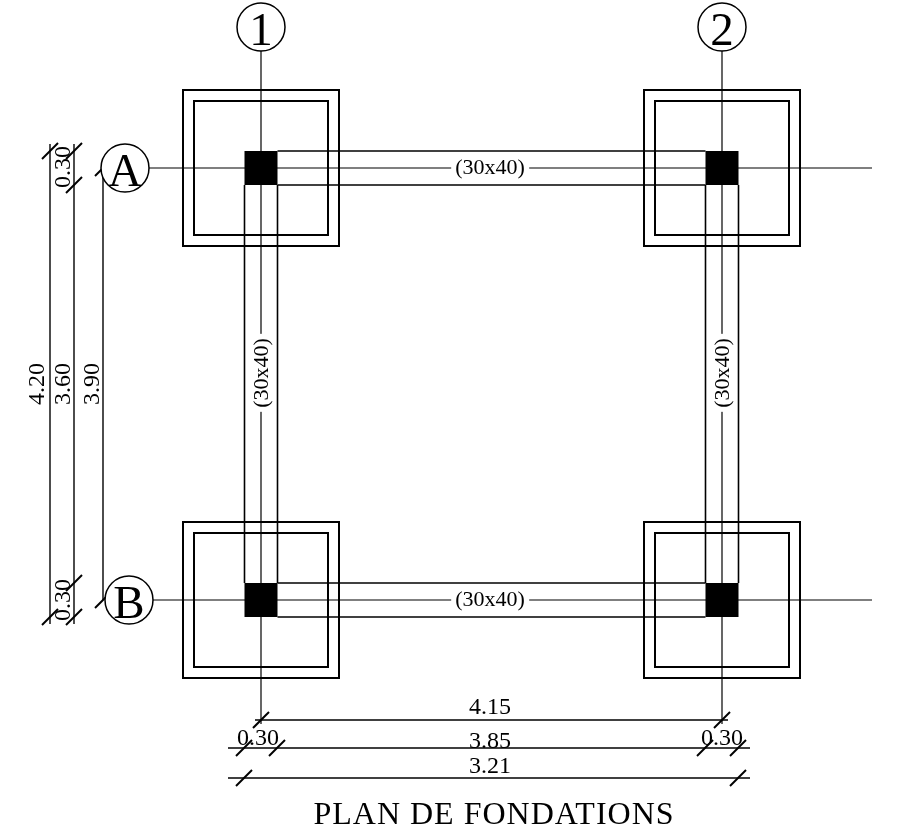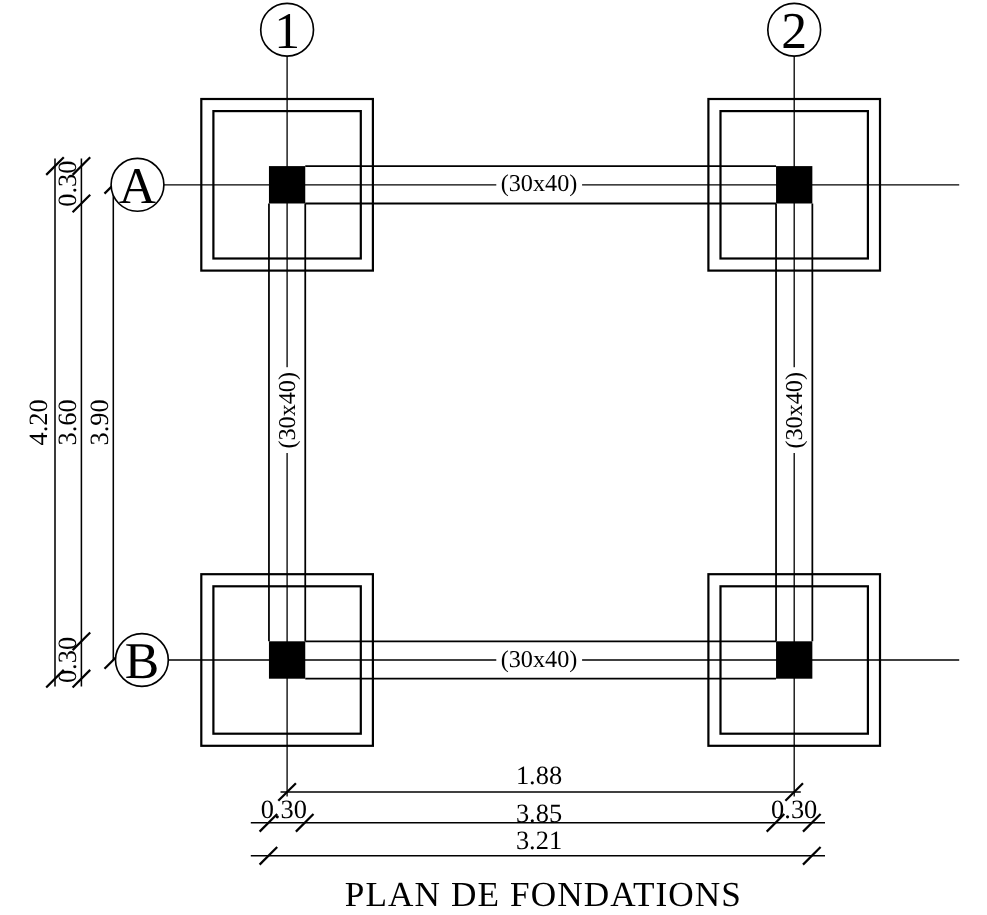--- a/index.html
+++ b/index.html
@@ -118,21 +118,21 @@
   <div class="lbl beam bg" style="left:490px;top:599px;">(30x40)</div>
   <div class="lbl beam bg rot" style="left:261px;top:373px;">(30x40)</div>
   <div class="lbl beam bg rot" style="left:722px;top:373px;">(30x40)</div>
 
   <div class="lbl dim rot" style="left:62px;top:167px;">0.30</div>
   <div class="lbl dim rot" style="left:36px;top:384px;">4.20</div>
   <div class="lbl dim rot" style="left:62px;top:384px;">3.60</div>
   <div class="lbl dim rot" style="left:91px;top:384px;">3.90</div>
   <div class="lbl dim rot" style="left:62px;top:600px;">0.30</div>
 
-  <div class="lbl dim" style="left:490px;top:706px;">1.88</div>
+  <div class="lbl dim" style="left:490px;top:706px;">4.15</div>
   <div class="lbl dim" style="left:258px;top:737px;">0.30</div>
   <div class="lbl dim" style="left:490px;top:740px;">3.85</div>
   <div class="lbl dim" style="left:722px;top:737px;">0.30</div>
   <div class="lbl dim" style="left:490px;top:765px;">3.21</div>
 
   <div class="lbl title" style="left:494px;top:813px;">PLAN DE FONDATIONS</div>
 
 </div>
 
 </body></html>

